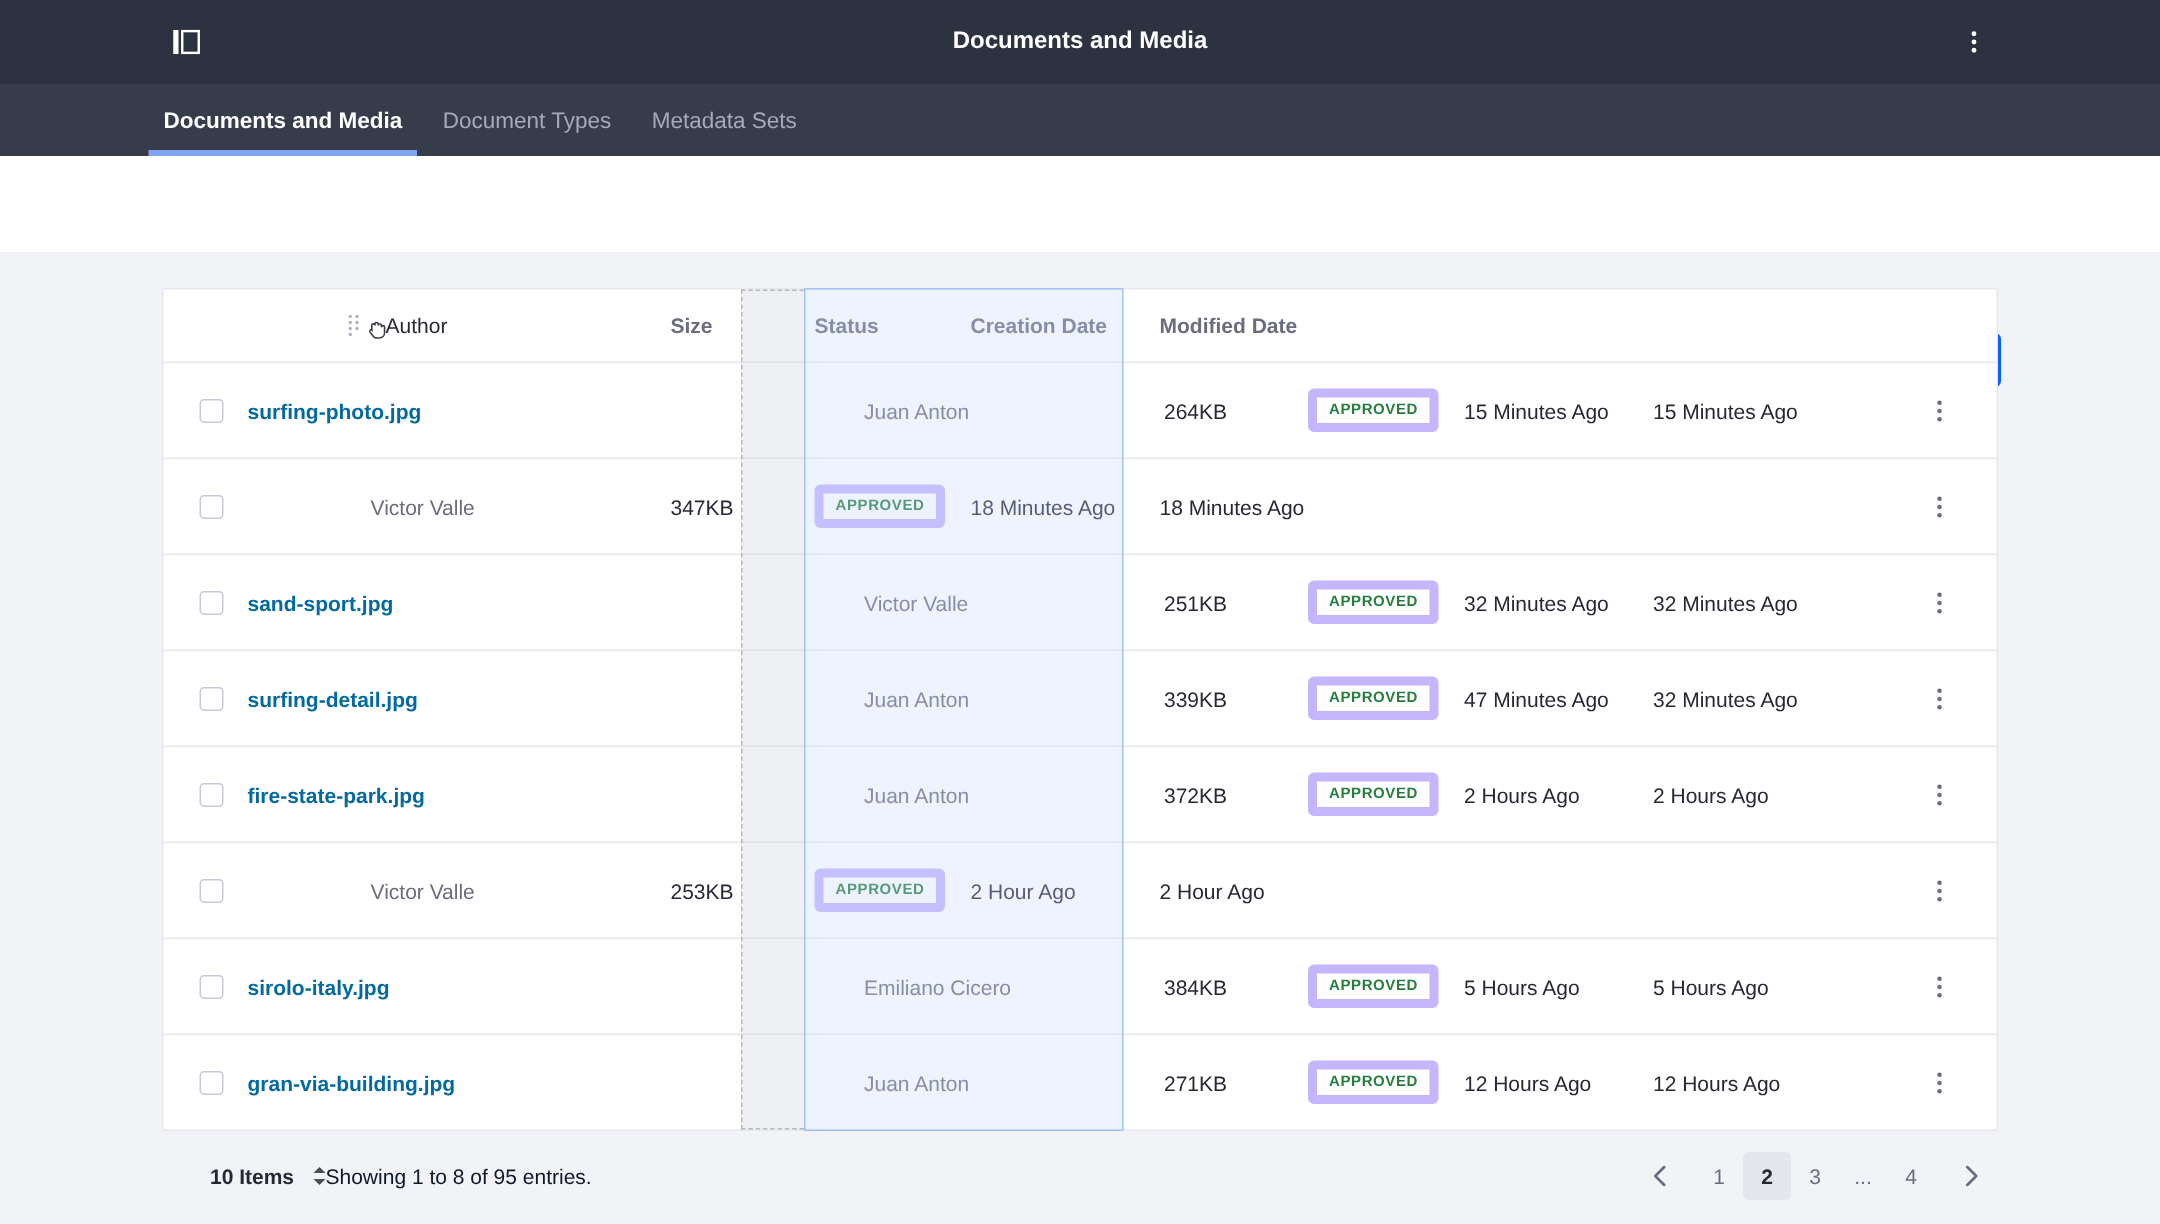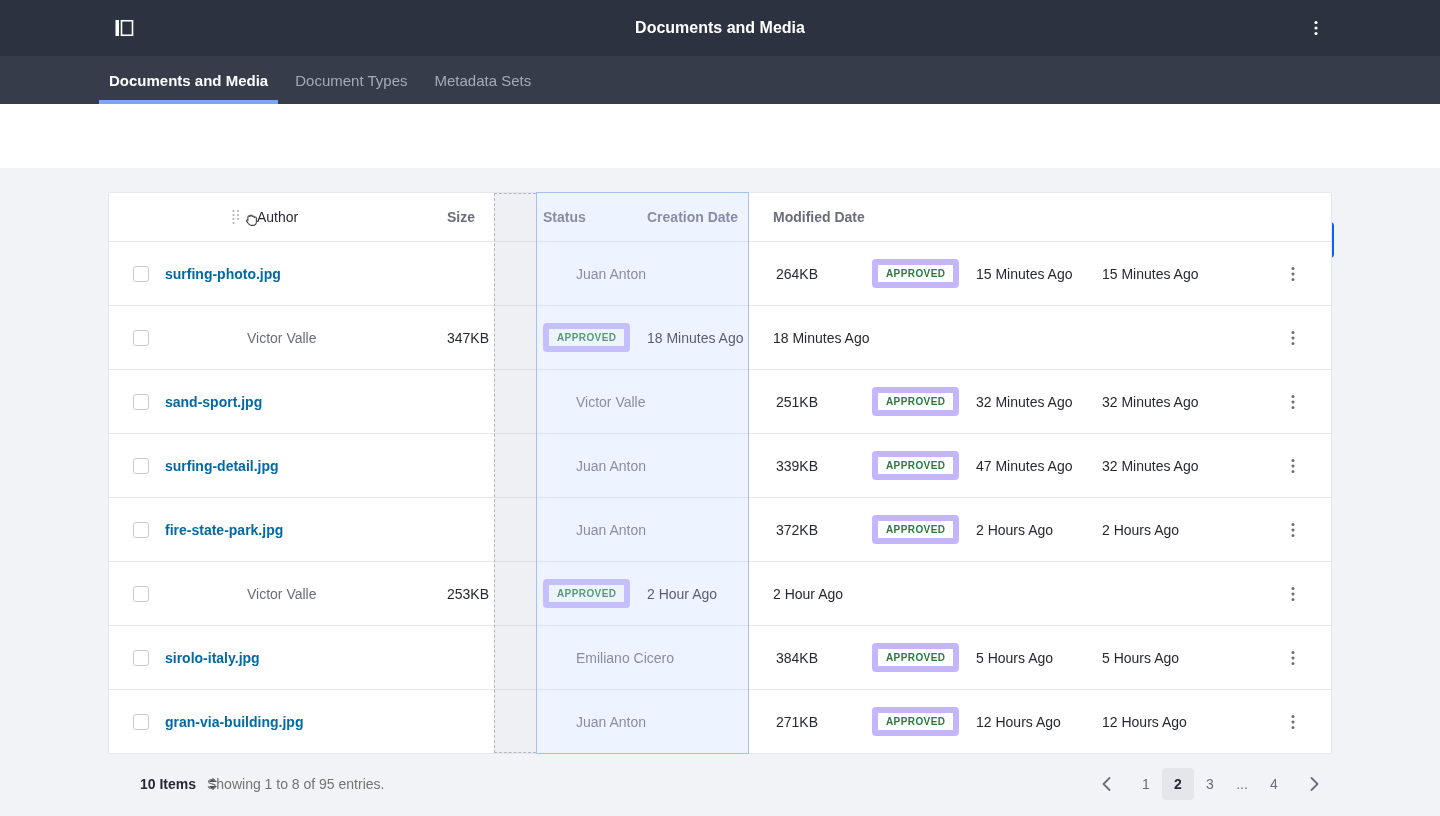--- a/index.html
+++ b/index.html
@@ -119,22 +119,22 @@
   }
   .drag-handle { display:inline-flex; margin-right:2px; }
   .grab-cursor { margin-right:1px; margin-top:8px; }
   
   .footer { position:absolute; left:0; top:752px; width:1440px; height:64px; }
   .items-select {
     position:absolute; left:120px; top:16px; height:32px;
     display:flex; align-items:center; gap:12px; background:none; border:none;
     font-weight:700; font-size:14px; color:#272833; cursor:pointer;margin-left:20px;
   }
-  .showing-text { position:absolute; left:207px; top:16px; height:32px;
-    display:flex; align-items:center; color:#737373;text-align:center; }
+  .showing-text { position:absolute; left:217px; top:16px; height:32px;
+    display:flex; align-items:center; color:#0f172a;text-align:center; }
   .pagination { position:absolute; right:110px; top:16px; display:flex; align-items:center; }
   .page-item {
     min-width:32px; height:32px; display:flex; align-items:center; justify-content:center;
     color:#6b6c7e; background:none; border:none; font-size:14px; cursor:pointer; border-radius:4px;
   }
   .page-item.active { background:#e5e6eb; color:#272833; font-weight:700; }
   .page-ellipsis { cursor:default; }
   .page-chev { color:#6b6c7e; }
   .pg-left { margin-right:8px; } .pg-right { margin-left:8px; }
 </style>

